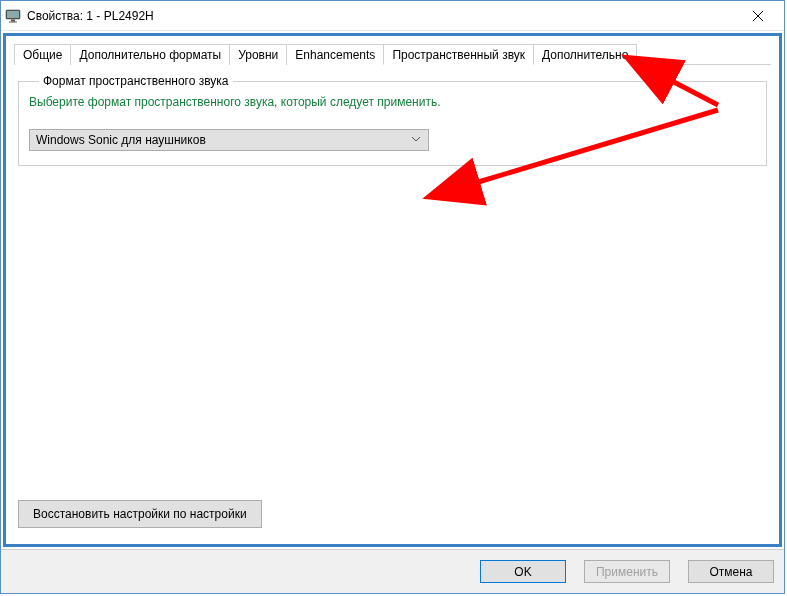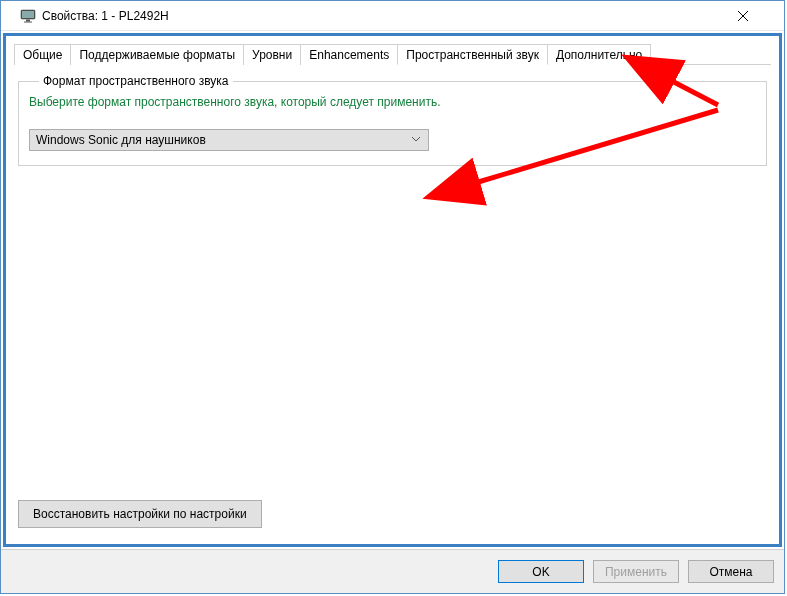--- a/index.html
+++ b/index.html
@@ -17,21 +17,21 @@
       width: 785px;
       height: 594px;
       background: #fff;
       display: flex;
       flex-direction: column;
     }
     .titlebar {
       height: 30px;
       display: flex;
       align-items: center;
-      padding: 0 19px;
+      padding: 0 4px;
       background: #fff;
       border-bottom: 1px solid #e8e8e8;
     }
     .title-icon {
       width: 16px;
       height: 14px;
       margin-right: 6px;
       display: flex;
       align-items: center;
       justify-content: center;
@@ -139,21 +139,21 @@
       display: inline-block;
       align-self: flex-start;
       margin-bottom: 4px;
     }
     .footer {
       border-top: 1px solid #d0d0d0;
       background: #f0f0f0;
       padding: 10px 10px;
       display: flex;
       justify-content: flex-end;
-      gap: 9px;
+      gap: 18px;
     }
     .btn {
       min-width: 86px;
       height: 23px;
       border: 1px solid #adadad;
       background: #e1e1e1;
       font-size: 12px;
       cursor: pointer;
       display: flex;
       align-items: center;
@@ -193,21 +193,21 @@
         </svg>
     </div>
   </div>
 
   <div class="inner">
     <div class="tabs">
       <div class="tab">
           <span>Общие</span>
         </div>
       <div class="tab">
-          <span>Поддерживаемые форматы</span>
+          <span>Дополнительно форматы</span>
         </div>
       <div class="tab">
           <span>Уровни</span>
         </div>
       <div class="tab">
           <span>Enhancements</span>
         </div>
       <div class="tab active">
           <span>Пространственный звук</span>
         </div>

